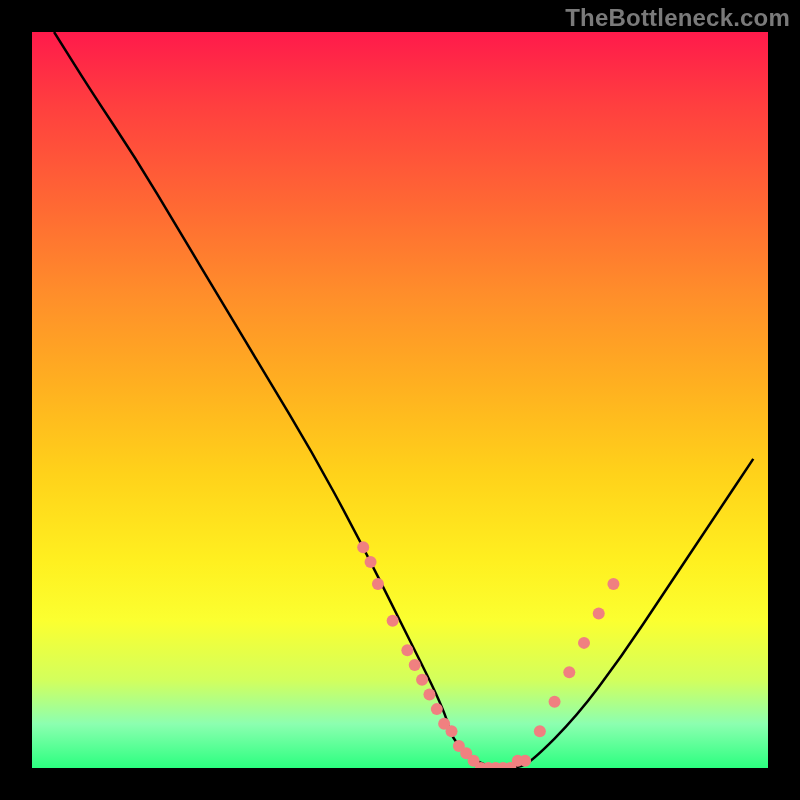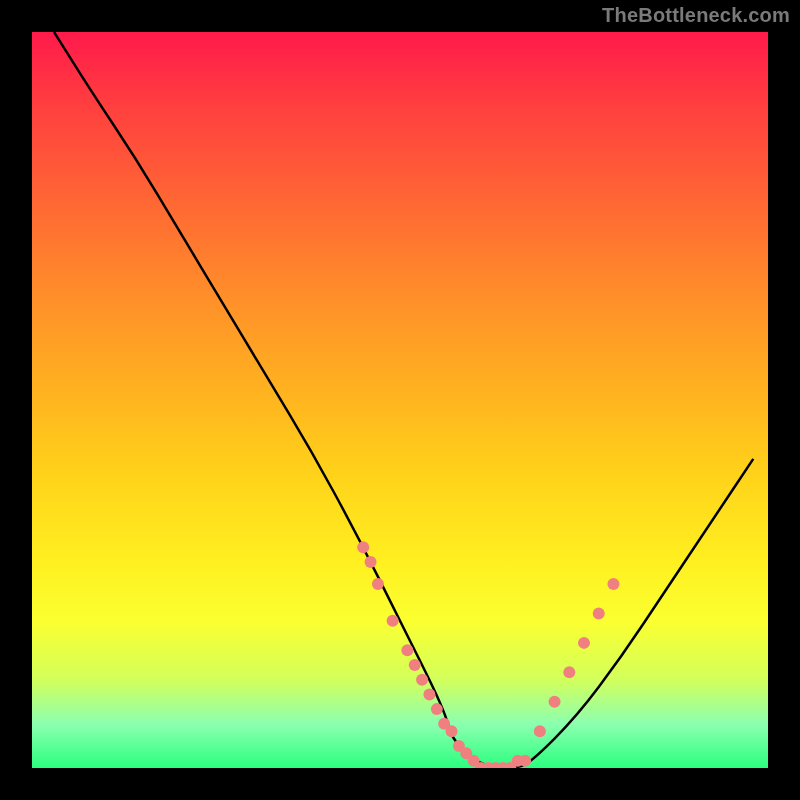--- a/index.html
+++ b/index.html
@@ -42,21 +42,21 @@
     top: 32px;
     width: 736px;
     height: 736px;
   }
   .watermark {
     position: absolute;
     top: 4px;
     right: 10px;
     color: #7a7a7a;
     font-family: Arial, Helvetica, sans-serif;
-    font-size: 20px;
+    font-size: 24px;
     font-weight: 600;
     letter-spacing: 0.2px;
     user-select: none;
   }
 </style>
 </head>
 <body>
 
 <div class="stage">
   <div class="gradient-panel"></div>

